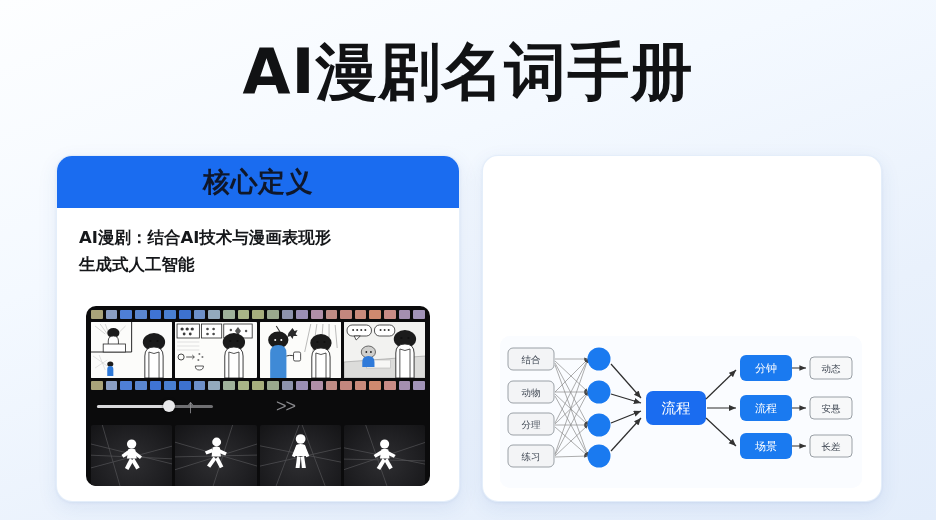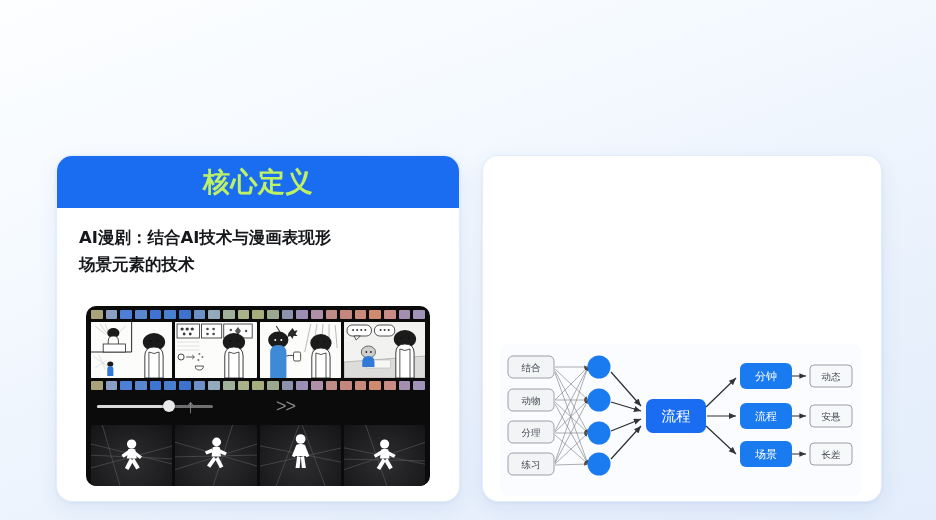--- a/index.html
+++ b/index.html
@@ -29,21 +29,21 @@
     border:1px solid rgba(225,236,250,.9);
   }
   .card-left{left:56px;width:402px;height:345px;}
   .card-right{left:482px;width:398px;height:345px;}
 
   .card-head{
     height:52px;background:#1a6cf0;
     display:flex;align-items:center;justify-content:center;
   }
   .card-head-txt{
-    color:#bef264;font-size:27px;font-weight:700;letter-spacing:.5px;
+    color:#0f172a;font-size:27px;font-weight:700;letter-spacing:.5px;
     font-family:"DejaVu Sans","Liberation Sans",sans-serif;
   }
   .card-body{padding:16px 20px 0 22px;}
   .card-text{
     font-size:16.5px;line-height:27px;font-weight:700;color:#15171a;
     font-family:"DejaVu Sans","Liberation Sans",sans-serif;
     white-space:pre-line;
   }
   .card-right .card-text{font-size:17px;line-height:29px;}
 
@@ -73,42 +73,43 @@
   .ctrl-ff{position:absolute;left:185px;top:4px;color:#8a8a8e;font-size:18px;line-height:19px;letter-spacing:-1px;}
   .dark-row{display:flex;gap:3px;margin:4px 5px 6px 5px;height:62px;}
   .dark-cell{
     flex:1;border-radius:2px;position:relative;overflow:hidden;
     background:radial-gradient(ellipse at 50% 60%,#2e2e31 0%,#202023 55%,#141416 100%);
   }
   .dark-cell svg{position:absolute;inset:0;width:100%;height:100%;}
 
   
   .diagram{
-    position:absolute;left:500px;top:344px;width:362px;height:152px;
+    position:absolute;left:500px;top:336px;width:362px;height:152px;
     background:#fafcff;border-radius:10px;overflow:hidden;text-decoration:underline;
   }
   .diagram svg{width:100%;height:100%;display:block;}
   .nd-in{font-size:9.5px;fill:#3c4450;font-family:"DejaVu Sans",sans-serif;}
   .nd-blue{font-size:11px;fill:#ffffff;font-family:"DejaVu Sans",sans-serif;}
   .nd-hub{font-size:14.5px;fill:#ffffff;font-family:"DejaVu Sans",sans-serif;}
   .nd-out{font-size:9.5px;fill:#3c4450;font-family:"DejaVu Sans",sans-serif;}
 </style>
 </head>
 <body>
 
 <div class="page">
 
+  <div class="title">AI漫剧名词手册</div>
 
   <div class="card card-left">
     <div class="card-head">
       <span class="card-head-txt">核心定义</span>
     </div>
     <div class="card-body">
       <div class="card-text">AI漫剧：结合AI技术与漫画表现形
-场景元素的技术</div>
+生成式人工智能</div>
     </div>
   </div>
 
   <div class="film">
 
     <div class="sprockets">
       <i style="background:#a9a37a"></i>
         <i style="background:#8b9fc4"></i>
         <i style="background:#4e7fd6"></i>
       <i style="background:#5a86cf"></i>

